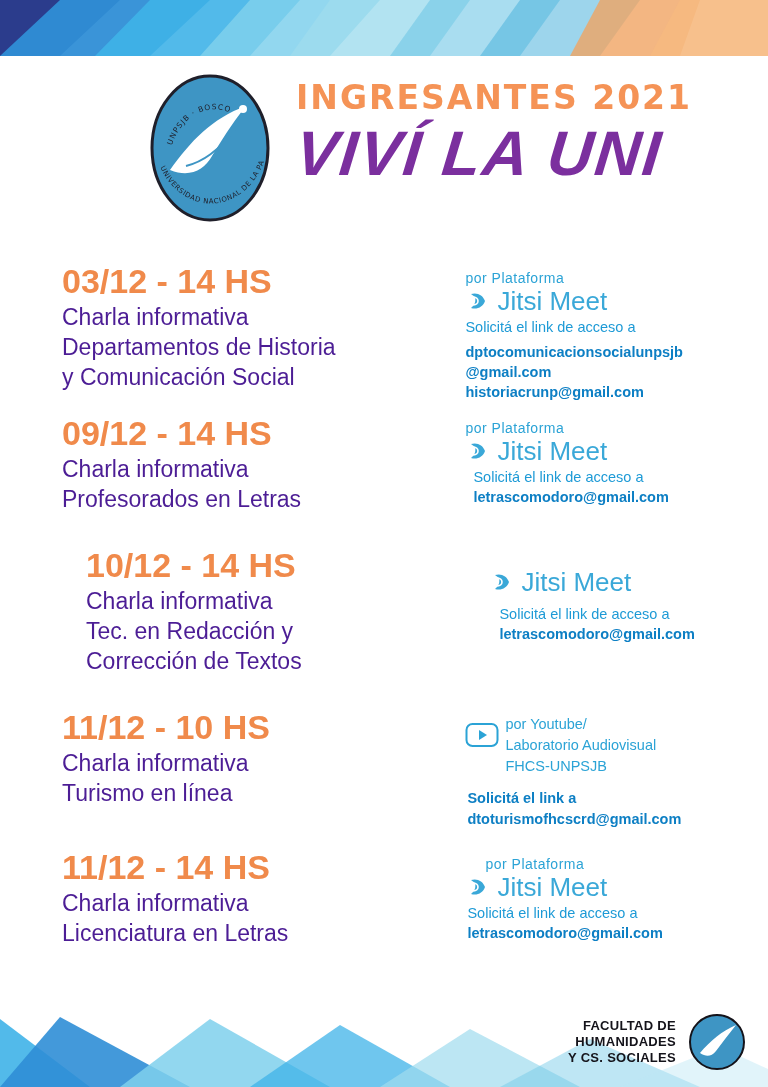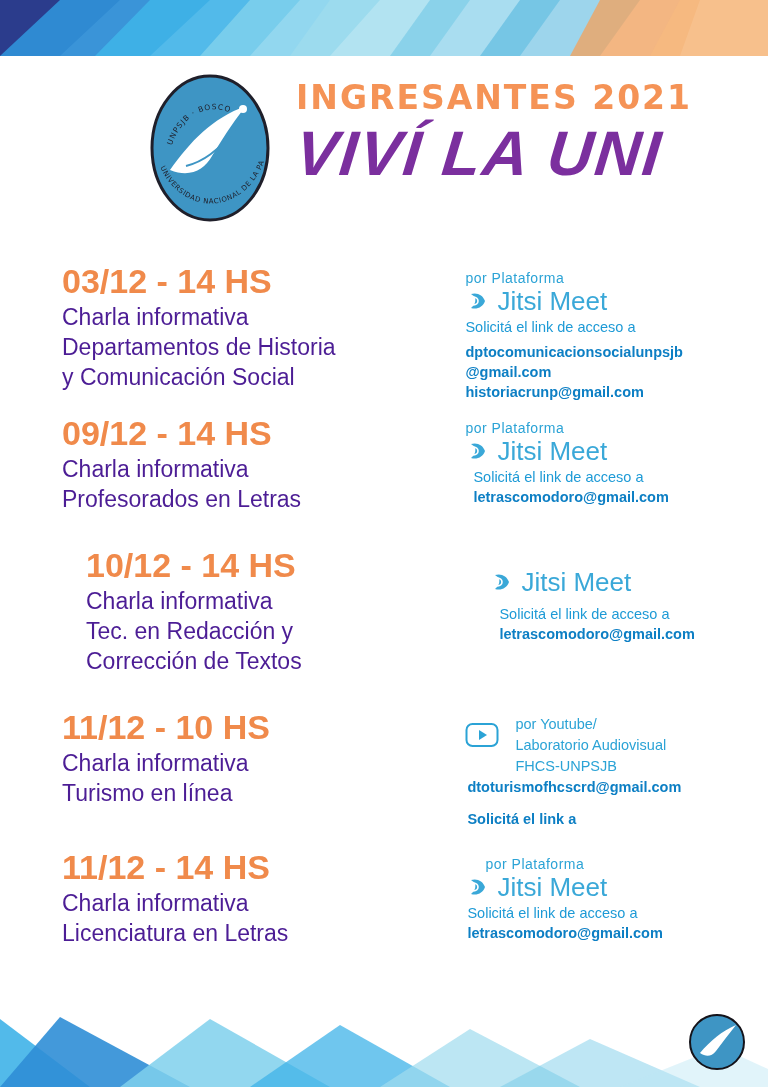--- a/index.html
+++ b/index.html
@@ -148,21 +148,21 @@
     font-size: 14.5px;
     font-weight: bold;
     font-family: "Liberation Sans", sans-serif;
     margin: 1px 0 0 0;
     line-height: 1.35;
     word-break: break-word;
   }
   .yt-row {
     display: flex;
     align-items: flex-start;
-    gap: 16px;
+    gap: 6px;
   }
   .yt-icon {
     margin-top: 8px;
   }
   .yt-icon svg { display: block; }
   .yt-text {
     color: #2ba3d6;
     font-size: 14.5px;
     line-height: 1.45;
     font-family: "Liberation Sans", sans-serif;
@@ -315,22 +315,22 @@
         <span class="yt-icon">
           <svg width="34" height="26" viewBox="0 0 34 26">
             <rect x="1.5" y="2" width="31" height="22" rx="6" fill="none" stroke="#2ba3d6" stroke-width="2"></rect>
             <polygon points="14,8 22,13 14,18" fill="#2ba3d6"></polygon>
           </svg>
         </span>
         <span class="yt-text">por Youtube/
 Laboratorio Audiovisual
 FHCS-UNPSJB</span>
       </div>
+      <div class="contact-mail" style="margin-top:12px;margin-left:2px;">Solicitá el link a</div>
       <div class="contact-mail" style="margin-left:2px;">dtoturismofhcscrd@gmail.com</div>
-      <div class="contact-mail" style="margin-top:12px;margin-left:2px;">Solicitá el link a</div>
     </div>
   </div>
 
   <div class="entry" style="height:120px;">
     <div class="entry-left">
       <div class="entry-date">11/12 - 14 HS</div>
       <div class="entry-desc">Charla informativa
 Licenciatura  en Letras</div>
     </div>
     <div class="entry-right" style="padding-top:8px;">
@@ -358,19 +358,22 @@
     <polygon points="0,88 60,18 190,88" fill="#2f8ed6" opacity="0.9"></polygon>
     <polygon points="120,88 210,20 330,88" fill="#7fd0ec" opacity="0.85"></polygon>
     <polygon points="250,88 340,26 450,88" fill="#3fb3e8" opacity="0.75"></polygon>
     <polygon points="380,88 470,30 580,88" fill="#9fdcee" opacity="0.7"></polygon>
     <polygon points="500,88 590,40 700,88" fill="#6fc7e6" opacity="0.45"></polygon>
     <polygon points="620,88 720,48 768,70 768,88" fill="#bde6f5" opacity="0.45"></polygon>
   </svg>
 </div>
 
 <div class="footer-brand">
+  <div class="footer-text">FACULTAD DE
+HUMANIDADES
+Y CS. SOCIALES</div>
   <div class="footer-seal">
     <svg width="58" height="58" viewBox="0 0 58 58">
       <circle cx="29" cy="29" r="27" fill="#3e95c4" stroke="#14131a" stroke-width="2"></circle>
       <path d="M12 40 C22 28 34 18 48 12 C40 22 34 30 28 38 C23 44 18 44 12 40 Z" fill="#ffffff"></path>
     </svg>
   </div>
 </div>
 
 </body></html>

